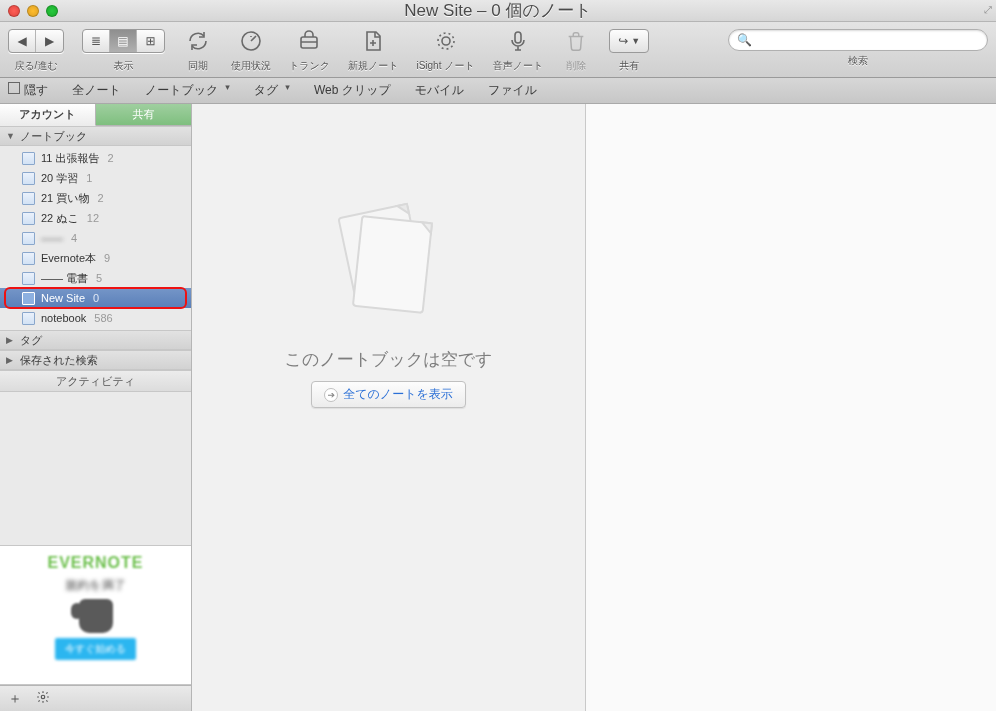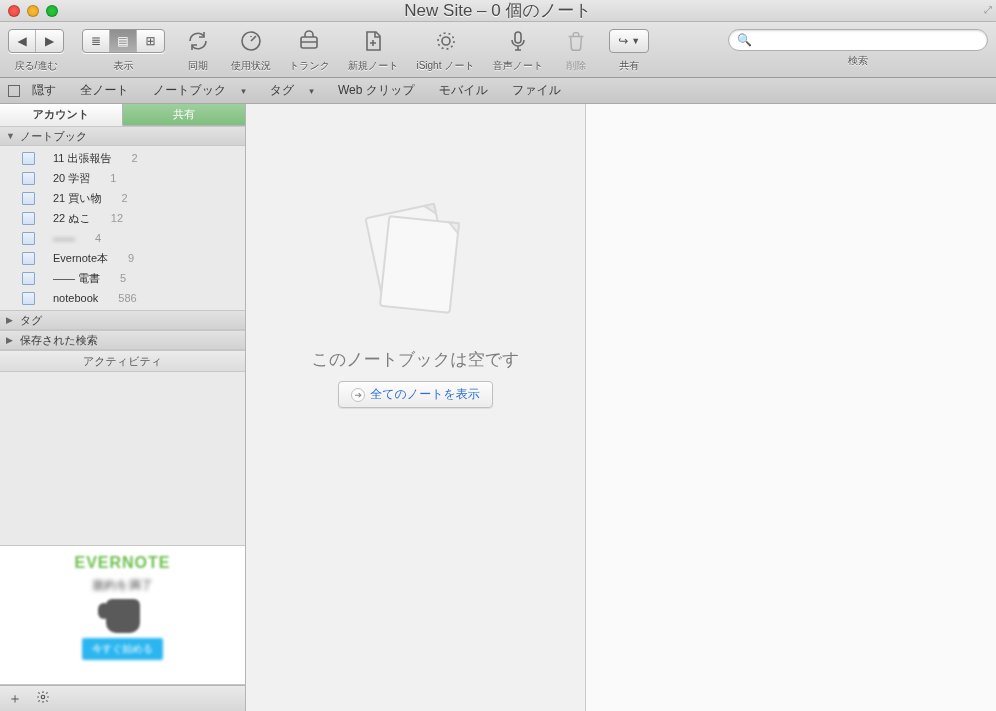--- a/index.html
+++ b/index.html
@@ -26,40 +26,40 @@
 .segmented .active { background:linear-gradient(#8f8f8f,#b0b0b0); color:#fff; }
 .tb-icon { color:#6a6a6a; display:flex; align-items:center; justify-content:center; width:30px; }
 .tb-spacer { flex:1; }
 .searchbox { display:flex; align-items:center; background:#fff; border:1px solid #b0b0b0; border-radius:12px; height:22px; width:260px; padding:0 8px; margin-top:3px; box-shadow: inset 0 1px 2px rgba(0,0,0,.15); }
 .searchbox input { border:none; outline:none; font-size:12px; width:100%; background:transparent; }
 .searchbox .mag { color:#888; font-size:12px; margin-right:4px; }
 .share-btn { border:1px solid #9a9a9a; border-radius:4px; background:linear-gradient(#fdfdfd,#e2e2e2); height:24px; padding:0 8px; display:flex; align-items:center; color:#555; font-size:12px; gap:3px; }
 
 
 .favbar { height:26px; background:linear-gradient(#d7d7d7,#c7c7c7); border-bottom:1px solid #a9a9a9; display:flex; align-items:center; font-size:12px; color:#3a3a3a; }
-.favbar .fav-item { padding:0 12px; display:flex; align-items:center; gap:12px; cursor:default; }
+.favbar .fav-item { padding:0 12px; display:flex; gap:4px; cursor:default; }
 .favbar .fav-item.first { padding-left:8px; }
 .favbar .dd::after { content:"▾"; font-size:9px; margin-left:3px; color:#555; }
 .sq-glyph { width:12px; height:12px; border:1px solid #666; display:inline-block; }
 
 
 .main { display:flex; height:calc(711px - 22px - 56px - 26px); }
 
 
-.sidebar { width:246px; background:#eaeaea; border-right:1px solid #b5b5b5; display:flex; flex-direction:column; position:relative; }
+.sidebar { width:192px; background:#eaeaea; border-right:1px solid #b5b5b5; display:flex; flex-direction:column; position:relative; }
 .sb-tabs { height:22px; display:flex; }
 .sb-tab { flex:1; font-size:11px; display:flex; align-items:center; justify-content:center; background:linear-gradient(#f2f2f2,#dcdcdc); border-bottom:1px solid #b5b5b5; border-right:1px solid #b5b5b5; color:#444; }
 .sb-tab:last-child { border-right:none; }
 .sb-tab.active { background:linear-gradient(#fff,#ececec); border-bottom:1px solid #ececec; font-weight:600; }
 .sb-tab.share-on { background:linear-gradient(#9fcf9f,#7fbf7f); color:#fff; }
 .sb-content { flex:1; overflow:auto; }
 .sb-section-hd { height:20px; background:linear-gradient(#e2e2e2,#d2d2d2); border-top:1px solid #c7c7c7; border-bottom:1px solid #c7c7c7; font-size:11px; color:#3a3a3a; display:flex; align-items:center; padding-left:6px; gap:4px; }
 .disclosure { font-size:9px; color:#666; width:10px; display:inline-block; }
 .nb-list { padding:2px 0; }
-.nb-item { height:20px; display:flex; align-items:center; padding-left:22px; font-size:11px; color:#333; gap:18px; position:relative; }
+.nb-item { height:20px; display:flex; align-items:center; padding-left:22px; font-size:11px; color:#333; gap:6px; position:relative; }
 .nb-item .nb-icon { width:13px; height:13px; border:1px solid #8aa7cc; border-radius:1px; background:linear-gradient(#eaf1fb,#d2e2f5); position:relative; }
 .nb-item .count { color:#999; font-size:11px; margin-left:2px; }
 .nb-item.selected { background:linear-gradient(#7596c8,#5a7fb8); color:#fff; }
 .nb-item.selected .count { color:#e0e8f5; }
 .nb-item.selected .nb-icon { border-color:#fff; background:#8db0e0; }
 .sel-outline { position:absolute; border:2px solid #e11; border-radius:6px; left:4px; right:4px; top:-1px; bottom:-1px; pointer-events:none; }
 .blurtxt { filter: blur(2px); }
 .sb-activity { height:22px; background:linear-gradient(#ececec,#dcdcdc); border-top:1px solid #c7c7c7; border-bottom:1px solid #c7c7c7; font-size:11px; color:#555; display:flex; align-items:center; justify-content:center; }
 .sb-ad { height:140px; background:#fff; border-top:1px solid #c7c7c7; border-bottom:1px solid #c7c7c7; display:flex; flex-direction:column; align-items:center; justify-content:flex-start; padding-top:8px; gap:5px; }
 .ever-logo { font-weight:800; font-size:16px; letter-spacing:1px; color:#6bbf4b; filter:blur(1px); }
@@ -262,20 +262,26 @@
           </div>
           <div class="nb-item">
             <span class="nb-icon"></span>
             <span>Evernote本</span>
             <span class="count">9</span>
           </div>
           <div class="nb-item">
             <span class="nb-icon"></span>
             <span>—— 電書</span>
             <span class="count">5</span>
+          </div>
+          <div class="nb-item selected">
+            <span class="nb-icon"></span>
+            <span>New Site</span>
+            <span class="count">0</span>
+            <span class="sel-outline"></span>
           </div>
           <div class="nb-item">
             <span class="nb-icon"></span>
             <span>notebook</span>
             <span class="count">586</span>
           </div>
         </div>
       <div class="sb-section-hd">
         <span class="disclosure">▶</span>
         <span>タグ</span>

